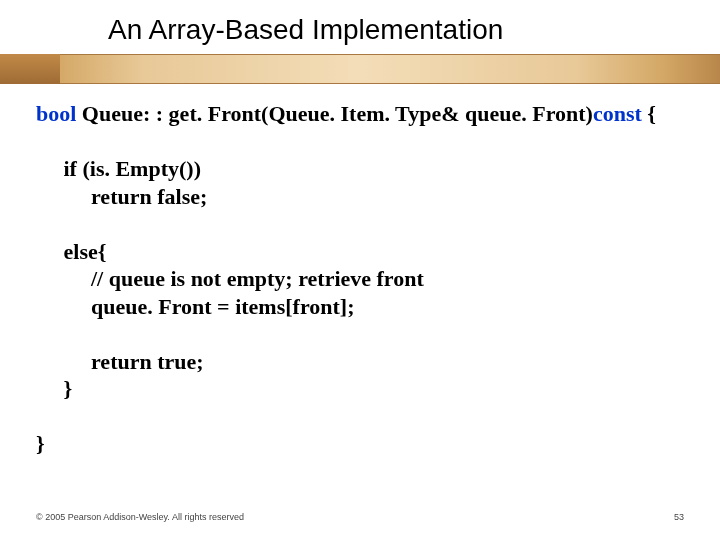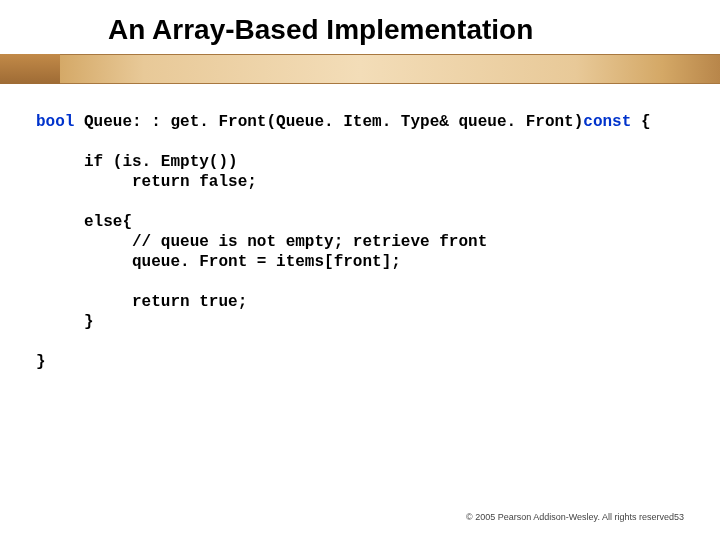--- a/index.html
+++ b/index.html
@@ -27,45 +27,45 @@
     left: 0;
     width: 60px;
     height: 30px;
     background: linear-gradient(to bottom, #c28a48 0%, #9e6b35 100%);
   }
   .title {
     position: absolute;
     top: 14px;
     left: 108px;
     font-size: 28px;
-    font-weight: bold;
+    font-weight: normal;
     color: #000;
   }
   .code-area {
     position: absolute;
-    top: 112px;
+    top: 100px;
     left: 36px;
     right: 20px;
-    font-family: Liberation Mono, monospace;
-    font-size: 16px;
+    font-family: Liberation Serif, serif;
+    font-size: 22px;
     font-weight: bold;
     line-height: 1.25;
     color: #000;
     white-space: pre;
   }
   .kw-blue { color: #0033cc; }
   .footer {
     position: absolute;
     bottom: 18px;
     left: 36px;
     right: 36px;
     font-size: 9px;
     color: #444;
     display: flex;
-    justify-content: flex-end;
+    justify-content: space-between;
   }
 </style>
 </head>
 <body>
 
 <div class="header-band"></div>
 <div class="header-left-block"></div>
 
 <div class="title">An Array-Based Implementation</div>
 

